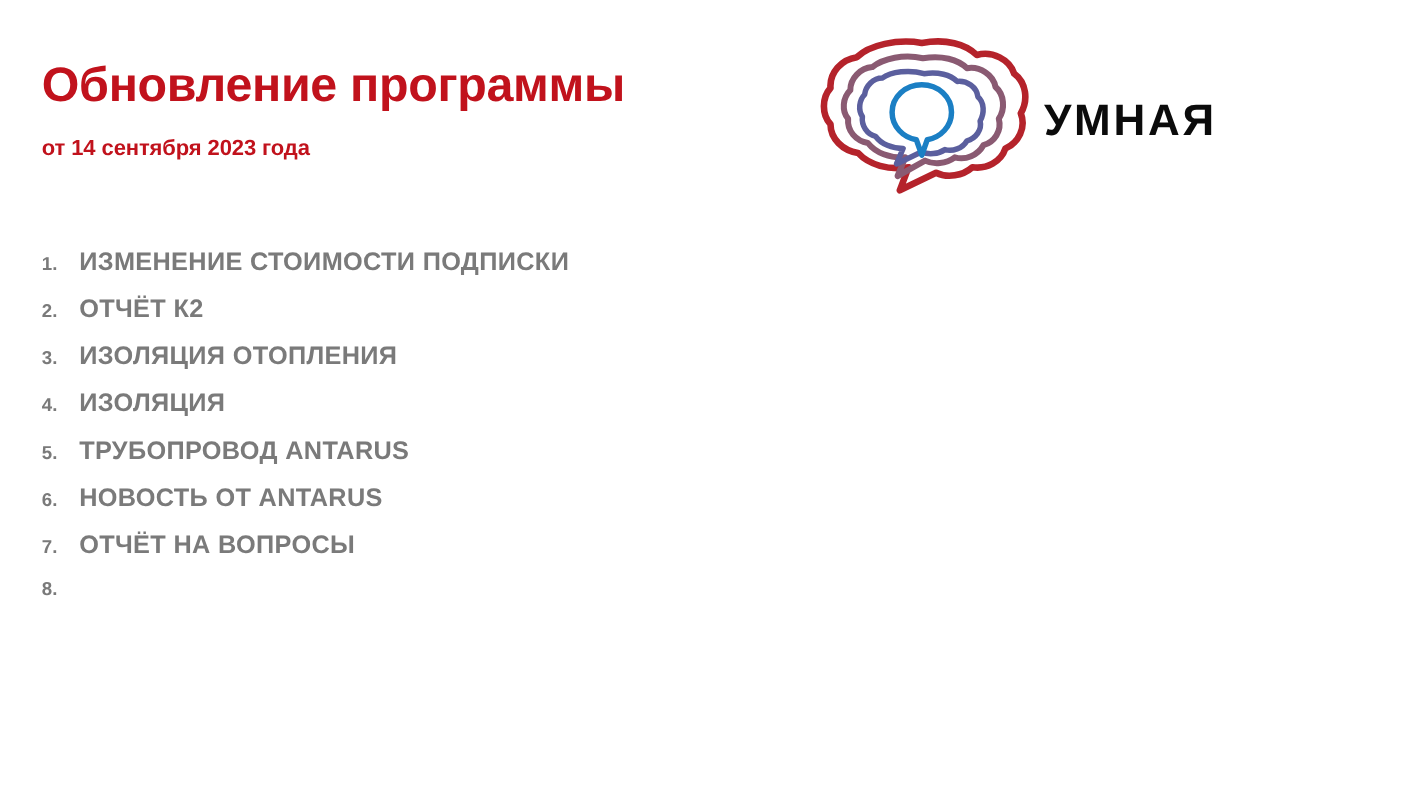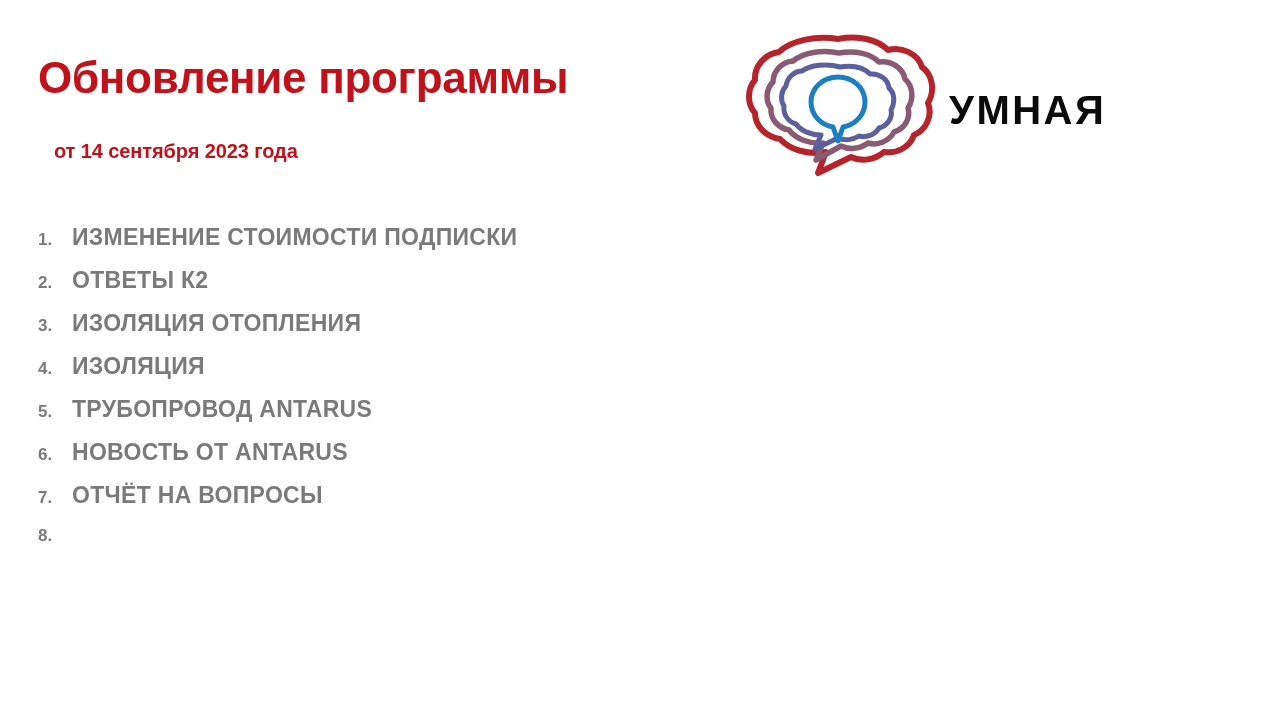--- a/index.html
+++ b/index.html
@@ -35,21 +35,21 @@
     font-size: 44px;
     font-weight: 700;
     line-height: 1.06;
     color: #c1121c;
     letter-spacing: -0.3px;
     white-space: nowrap;
     margin: 0;
   }
 
   .slide-subtitle {
-    margin: 16px;
+    margin: 0;
     padding-top: 22px;
     font-size: 20px;
     font-weight: 700;
     line-height: 1.1;
     color: #c1121c;
     letter-spacing: -0.1px;
     white-space: nowrap;
   }
 
   
@@ -128,21 +128,21 @@
     <p class="slide-subtitle">от 14 сентября 2023 года</p>
   </div>
 
   <ol class="agenda">
     <li class="agenda-item">
       <span class="agenda-num">1.</span>
       <span class="agenda-label">ИЗМЕНЕНИЕ СТОИМОСТИ ПОДПИСКИ</span>
     </li>
     <li class="agenda-item">
       <span class="agenda-num">2.</span>
-      <span class="agenda-label">ОТВЕТЫ К2</span>
+      <span class="agenda-label">ОТЧЁТ К2</span>
     </li>
     <li class="agenda-item">
       <span class="agenda-num">3.</span>
       <span class="agenda-label">ИЗОЛЯЦИЯ ОТОПЛЕНИЯ</span>
     </li>
     <li class="agenda-item">
       <span class="agenda-num">4.</span>
       <span class="agenda-label">ИЗОЛЯЦИЯ</span>
     </li>
     <li class="agenda-item">

